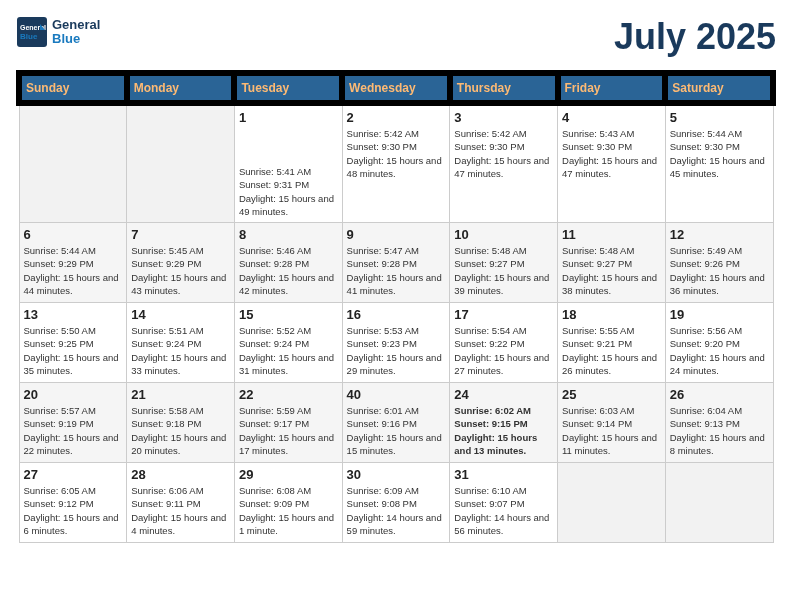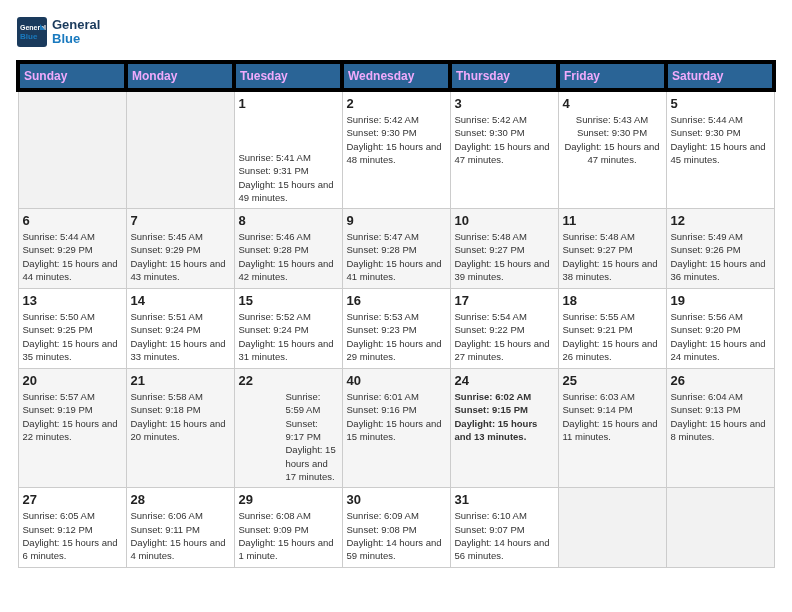--- a/index.html
+++ b/index.html
@@ -44,25 +44,25 @@
       font-size: 14px;
       color: #333;
     }
     table {
       width: 100%;
       border-collapse: collapse;
       font-size: 10.5px;
     }
     thead th {
       background-color: #2a6496;
-      color: #f0abfc;
+      color: #fdba74;
       padding: 5px 4px;
       text-align: left;
       font-size: 12px;
-      border: 4px solid #000000;
+      border: 6px solid #000000;
     }
     td {
       border: 1px solid #ccc;
       vertical-align: top;
       padding: 4px;
       width: calc(100% / 7);
       height: 80px;
       background: #fff;
     }
     .day-num {
@@ -92,20 +92,21 @@
       <text x="4" y="14" font-size="7" fill="white" font-family="Arial" font-weight="bold">General</text>
       <text x="4" y="23" font-size="8" fill="#1a7abf" font-family="Arial" font-weight="bold">Blue</text>
       <polygon points="24,8 29,14 24,14" fill="#1a7abf"></polygon>
     </svg>
     <div class="logo-text">
       <span>General</span>
       <span class="logo-blue">Blue</span>
     </div>
   </div>
   <div class="title-block">
+    <div class="month-title">July 2025</div>
   </div>
 </div>
 
 <table>
   <thead>
     <tr>
     <th>Sunday</th>
         <th>Monday</th>
         <th>Tuesday</th>
         <th>Wednesday</th>
@@ -131,21 +132,21 @@
 Daylight: 15 hours and 48 minutes.</div>
         </td>
         <td>
           <span class="day-num">3</span>
           <div class="day-info" style="white-space: pre-line;">Sunrise: 5:42 AM
 Sunset: 9:30 PM
 Daylight: 15 hours and 47 minutes.</div>
         </td>
         <td>
           <span class="day-num">4</span>
-          <div class="day-info" style="white-space: pre-line; text-align: center;">Sunrise: 5:43 AM
+          <div class="day-info" style="white-space: pre-line;">Sunrise: 5:43 AM
 Sunset: 9:30 PM
 Daylight: 15 hours and 47 minutes.</div>
         </td>
         <td>
           <span class="day-num">5</span>
           <div class="day-info" style="white-space: pre-line;">Sunrise: 5:44 AM
 Sunset: 9:30 PM
 Daylight: 15 hours and 45 minutes.</div>
         </td>
       </tr>
@@ -245,21 +246,21 @@
 Daylight: 15 hours and 22 minutes.</div>
         </td>
         <td>
           <span class="day-num">21</span>
           <div class="day-info" style="white-space: pre-line;">Sunrise: 5:58 AM
 Sunset: 9:18 PM
 Daylight: 15 hours and 20 minutes.</div>
         </td>
         <td>
           <span class="day-num">22</span>
-          <div class="day-info" style="white-space: pre-line; margin-left: 47px;">Sunrise: 5:59 AM
+          <div class="day-info" style="white-space: pre-line;">Sunrise: 5:59 AM
 Sunset: 9:17 PM
 Daylight: 15 hours and 17 minutes.</div>
         </td>
         <td>
           <span class="day-num">40</span>
           <div class="day-info" style="white-space: pre-line;">Sunrise: 6:01 AM
 Sunset: 9:16 PM
 Daylight: 15 hours and 15 minutes.</div>
         </td>
         <td>

